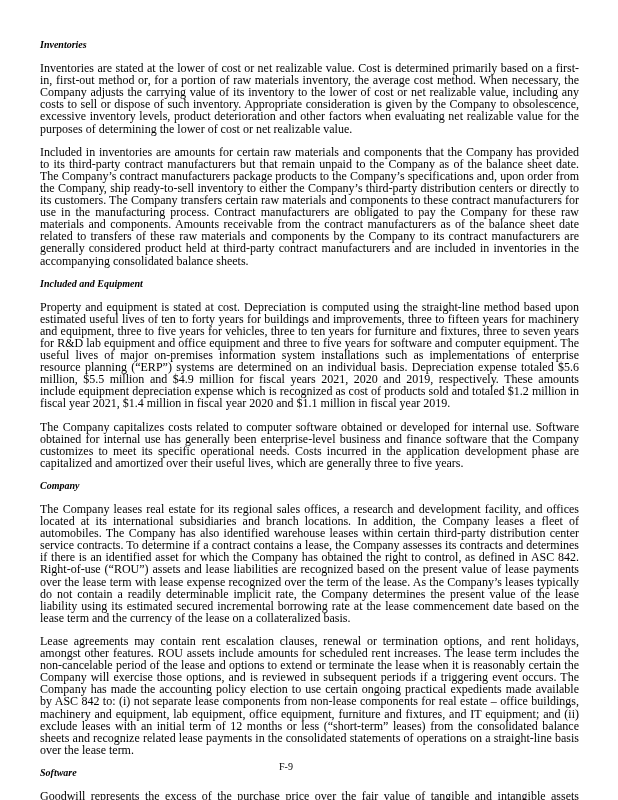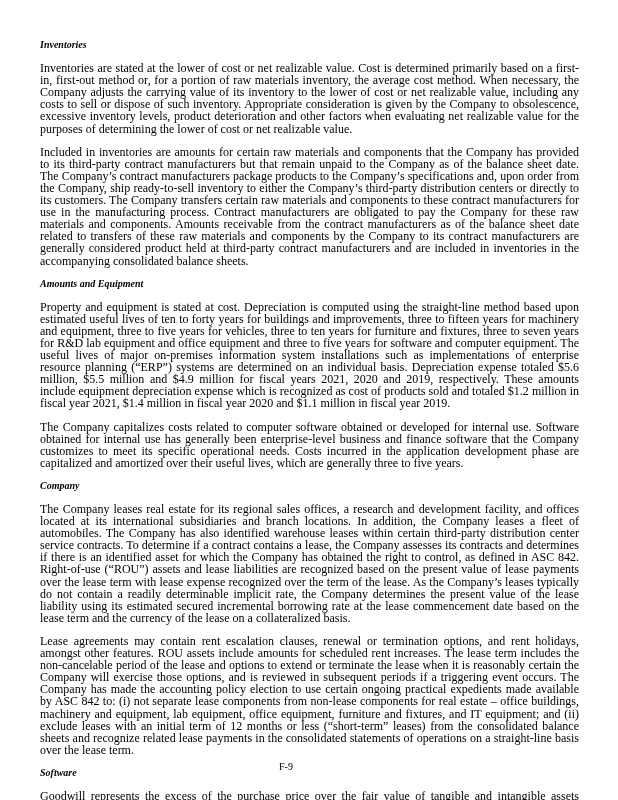--- a/index.html
+++ b/index.html
@@ -51,21 +51,21 @@
   }
 </style>
 </head>
 <body>
 
 <div class="page">
   <h2 class="section-heading">Inventories</h2>
   <p class="body-paragraph">Inventories are stated at the lower of cost or net realizable value. Cost is determined primarily based on a first-in, first-out method or, for a portion of raw materials inventory, the average cost method. When necessary, the Company adjusts the carrying value of its inventory to the lower of cost or net realizable value, including any costs to sell or dispose of such inventory. Appropriate consideration is given by the Company to obsolescence, excessive inventory levels, product deterioration and other factors when evaluating net realizable value for the purposes of determining the lower of cost or net realizable value.</p>
   <p class="body-paragraph">Included in inventories are amounts for certain raw materials and components that the Company has provided to its third-party contract manufacturers but that remain unpaid to the Company as of the balance sheet date. The Company’s contract manufacturers package products to the Company’s specifications and, upon order from the Company, ship ready-to-sell inventory to either the Company’s third-party distribution centers or directly to its customers. The Company transfers certain raw materials and components to these contract manufacturers for use in the manufacturing process. Contract manufacturers are obligated to pay the Company for these raw materials and components. Amounts receivable from the contract manufacturers as of the balance sheet date related to transfers of these raw materials and components by the Company to its contract manufacturers are generally considered product held at third-party contract manufacturers and are included in inventories in the accompanying consolidated balance sheets.</p>
 
-  <h2 class="section-heading">Amounts and Equipment</h2>
+  <h2 class="section-heading">Included and Equipment</h2>
   <p class="body-paragraph">Property and equipment is stated at cost. Depreciation is computed using the straight-line method based upon estimated useful lives of ten to forty years for buildings and improvements, three to fifteen years for machinery and equipment, three to five years for vehicles, three to ten years for furniture and fixtures, three to seven years for R&amp;D lab equipment and office equipment and three to five years for software and computer equipment. The useful lives of major on-premises information system installations such as implementations of enterprise resource planning (“ERP”) systems are determined on an individual basis. Depreciation expense totaled $5.6 million, $5.5 million and $4.9 million for fiscal years 2021, 2020 and 2019, respectively. These amounts include equipment depreciation expense which is recognized as cost of products sold and totaled $1.2 million in fiscal year 2021, $1.4 million in fiscal year 2020 and $1.1 million in fiscal year 2019.</p>
   <p class="body-paragraph">The Company capitalizes costs related to computer software obtained or developed for internal use. Software obtained for internal use has generally been enterprise-level business and finance software that the Company customizes to meet its specific operational needs. Costs incurred in the application development phase are capitalized and amortized over their useful lives, which are generally three to five years.</p>
 
   <h2 class="section-heading">Company</h2>
   <p class="body-paragraph">The Company leases real estate for its regional sales offices, a research and development facility, and offices located at its international subsidiaries and branch locations. In addition, the Company leases a fleet of automobiles. The Company has also identified warehouse leases within certain third-party distribution center service contracts. To determine if a contract contains a lease, the Company assesses its contracts and determines if there is an identified asset for which the Company has obtained the right to control, as defined in ASC 842. Right-of-use (“ROU”) assets and lease liabilities are recognized based on the present value of lease payments over the lease term with lease expense recognized over the term of the lease. As the Company’s leases typically do not contain a readily determinable implicit rate, the Company determines the present value of the lease liability using its estimated secured incremental borrowing rate at the lease commencement date based on the lease term and the currency of the lease on a collateralized basis.</p>
   <p class="body-paragraph">Lease agreements may contain rent escalation clauses, renewal or termination options, and rent holidays, amongst other features. ROU assets include amounts for scheduled rent increases. The lease term includes the non-cancelable period of the lease and options to extend or terminate the lease when it is reasonably certain the Company will exercise those options, and is reviewed in subsequent periods if a triggering event occurs. The Company has made the accounting policy election to use certain ongoing practical expedients made available by ASC 842 to: (i) not separate lease components from non-lease components for real estate – office buildings, machinery and equipment, lab equipment, office equipment, furniture and fixtures, and IT equipment; and (ii) exclude leases with an initial term of 12 months or less (“short-term” leases) from the consolidated balance sheets and recognize related lease payments in the consolidated statements of operations on a straight-line basis over the lease term.</p>
 
   <h2 class="section-heading">Software</h2>
   <p class="body-paragraph continues">Goodwill represents the excess of the purchase price over the fair value of tangible and intangible assets acquired. The carrying value of goodwill is reviewed for possible impairment in accordance with the authoritative guidance on goodwill, intangibles and other. The Company assesses possible impairments to goodwill at least annually during its second fiscal quarter and otherwise when events or changes in circumstances indicate that an impairment condition may exist. In performing the annual impairment</p>
 

